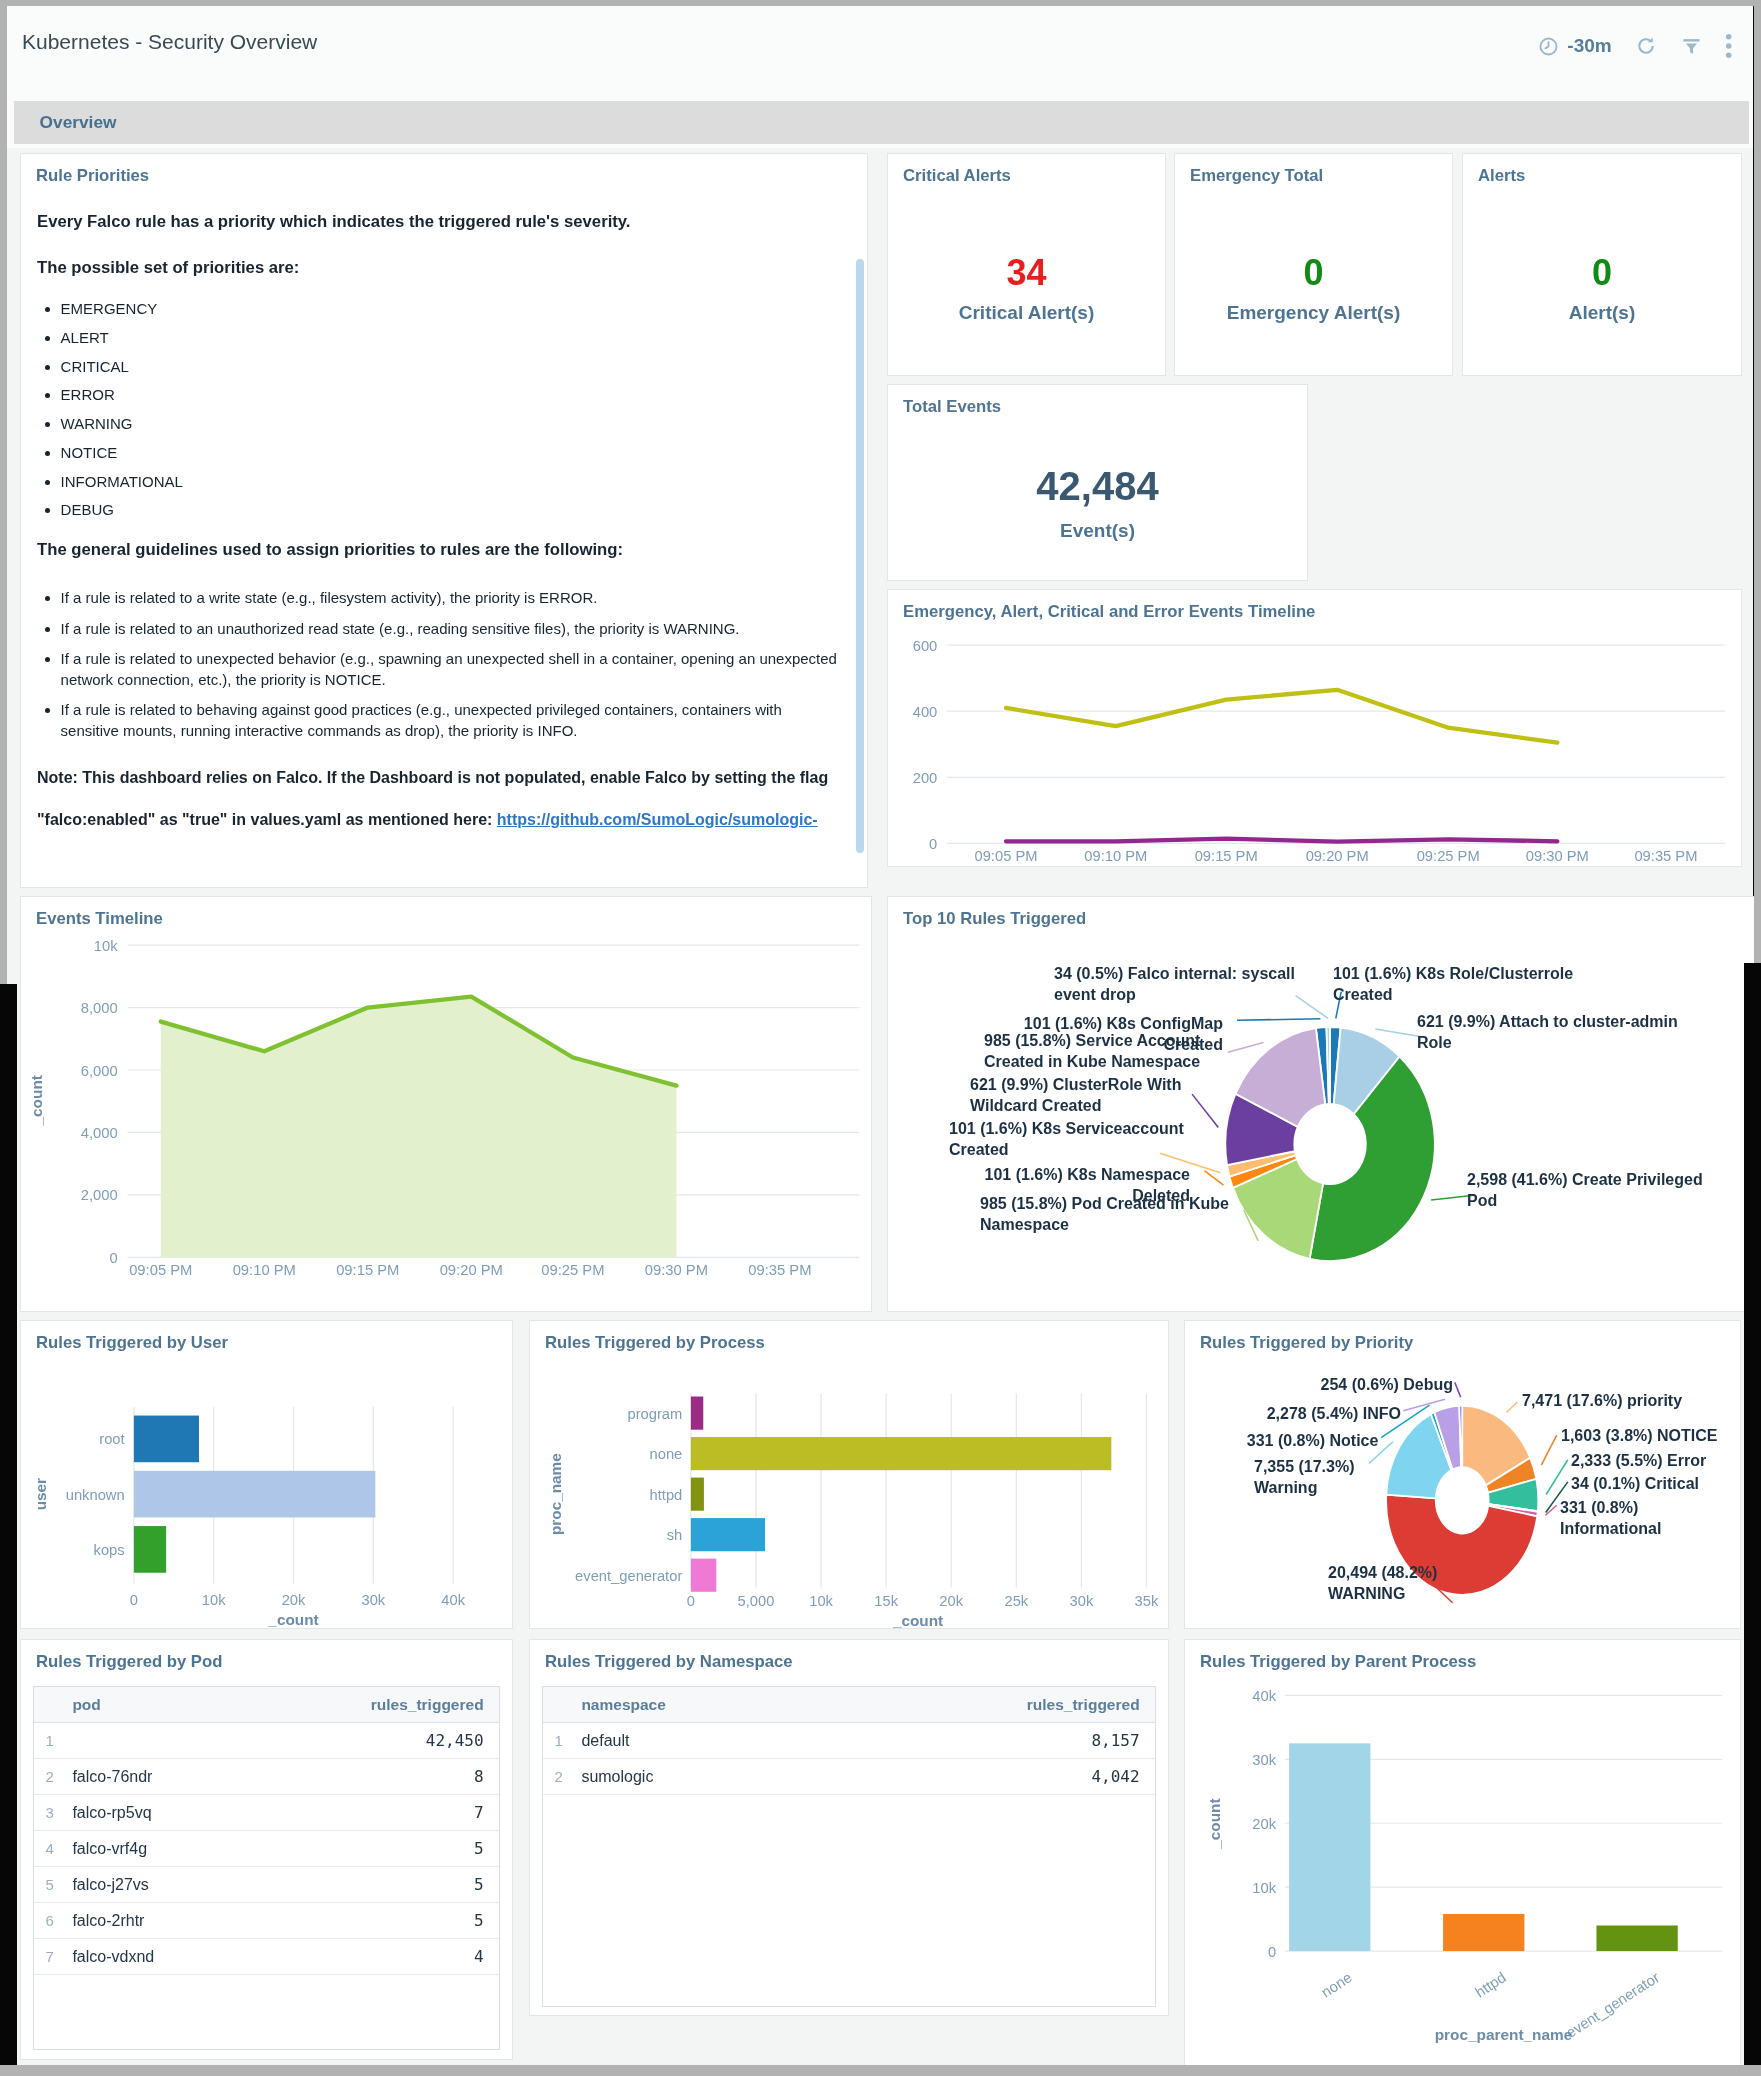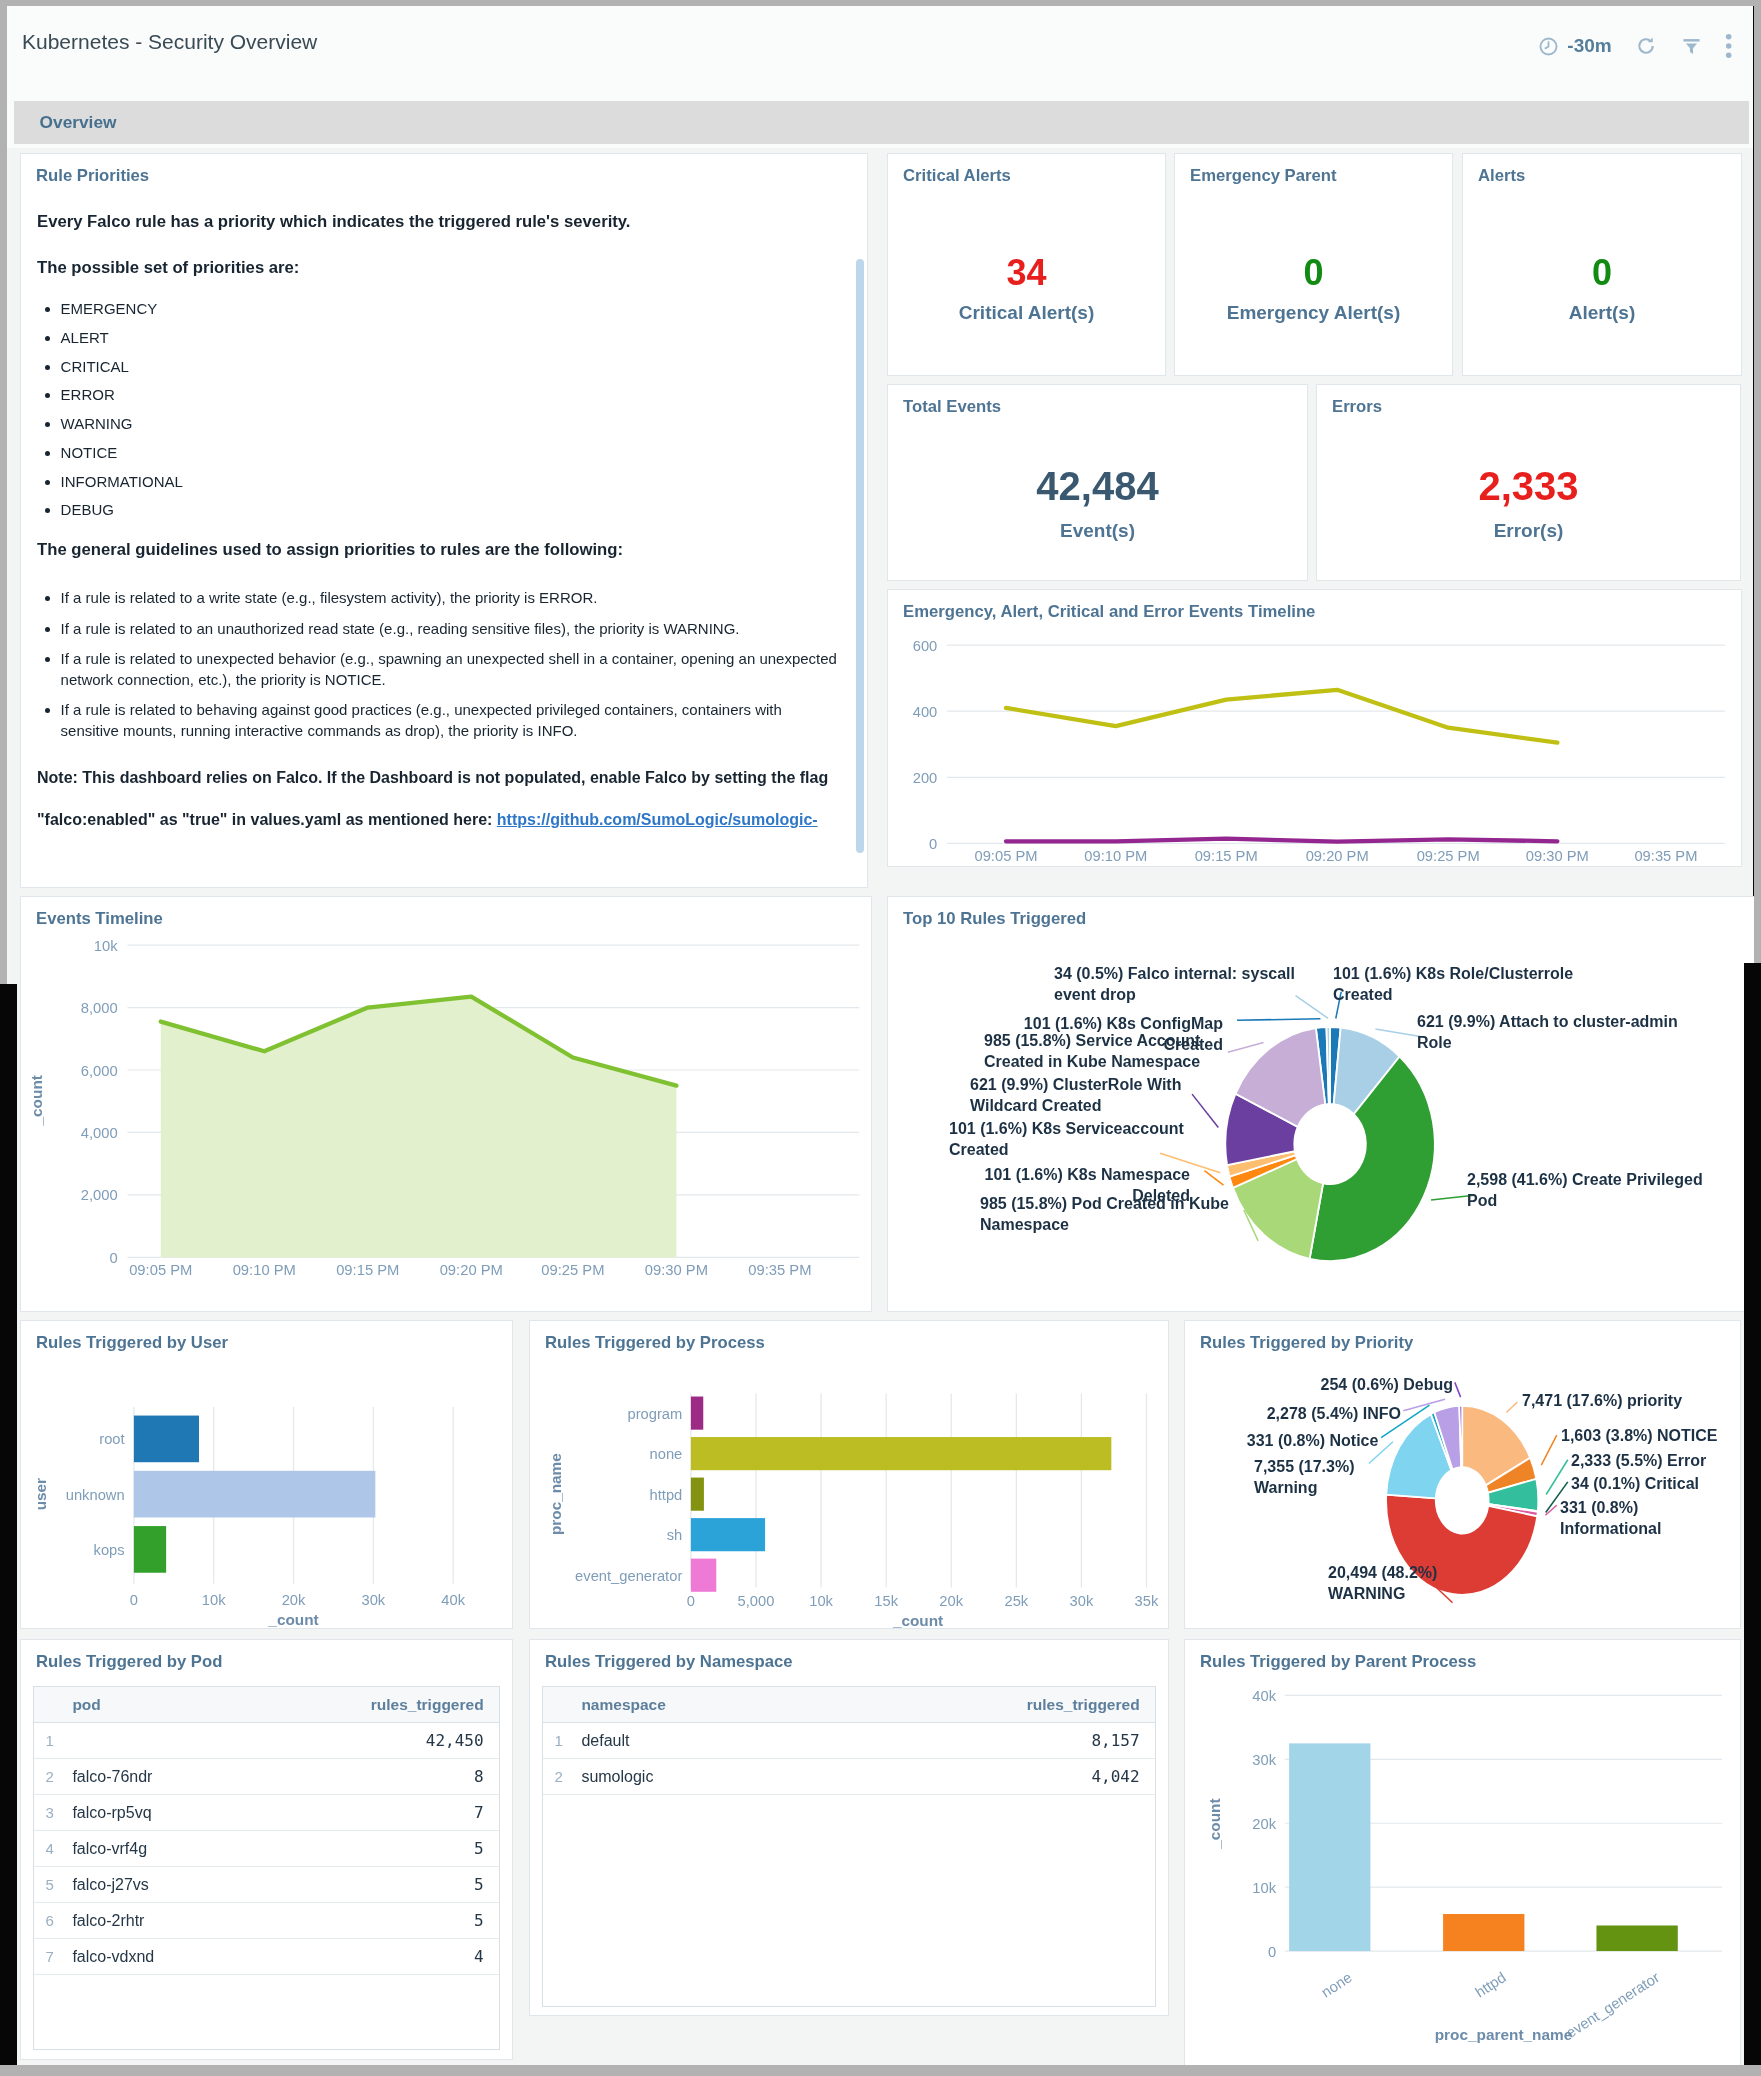--- a/index.html
+++ b/index.html
@@ -122,39 +122,34 @@
     </div>
     <div class="scroll-thumb"></div>
   </section>
 
   <section class="panel" style="left:887px;top:153px;width:279px;height:223px">
     <h2>Critical Alerts</h2>
     <div class="stat-value" style="top: 98px; color: rgb(232, 32, 29);">34</div>
     <div class="stat-label" style="top:148px">Critical Alert(s)</div>
   </section>
   <section class="panel" style="left:1174px;top:153px;width:279px;height:223px">
-    <h2>Emergency Parent</h2>
+    <h2>Emergency Total</h2>
     <div class="stat-value" style="top: 98px; color: rgb(18, 139, 18);">0</div>
     <div class="stat-label" style="top:148px">Emergency Alert(s)</div>
   </section>
   <section class="panel" style="left:1462px;top:153px;width:280px;height:223px">
     <h2>Alerts</h2>
     <div class="stat-value" style="top: 98px; color: rgb(18, 139, 18);">0</div>
     <div class="stat-label" style="top:148px">Alert(s)</div>
   </section>
 
   <section class="panel" style="left:887px;top:384px;width:421px;height:197px">
     <h2>Total Events</h2>
     <div class="stat-value" style="top: 79px; font-size: 40px; color: rgb(58, 88, 111);">42,484</div>
     <div class="stat-label" style="top:135px">Event(s)</div>
-  </section>
-  <section class="panel" style="left:1316px;top:384px;width:425px;height:197px">
-    <h2>Errors</h2>
-    <div class="stat-value" style="top: 79px; font-size: 40px; color: rgb(232, 32, 29);">2,333</div>
-    <div class="stat-label" style="top:135px">Error(s)</div>
   </section>
 
   <section class="panel" style="left:887px;top:589px;width:855px;height:278px">
     <h2>Emergency, Alert, Critical and Error Events Timeline</h2>
     <svg id="emergSvg" viewBox="0 0 1382 450">
         <line x1="92" y1="413" x2="1360" y2="413" stroke="#e3e8ec" stroke-width="2"></line>
         <text x="76" y="422" text-anchor="end" font-size="24" fill="#7f9db8" font-weight="400">0</text>
         <line x1="92" y1="305.33333333333337" x2="1360" y2="305.33333333333337" stroke="#e3e8ec" stroke-width="2"></line>
         <text x="76" y="314.33333333333337" text-anchor="end" font-size="24" fill="#7f9db8" font-weight="400">200</text>
         <line x1="92" y1="197.66666666666669" x2="1360" y2="197.66666666666669" stroke="#e3e8ec" stroke-width="2"></line>

